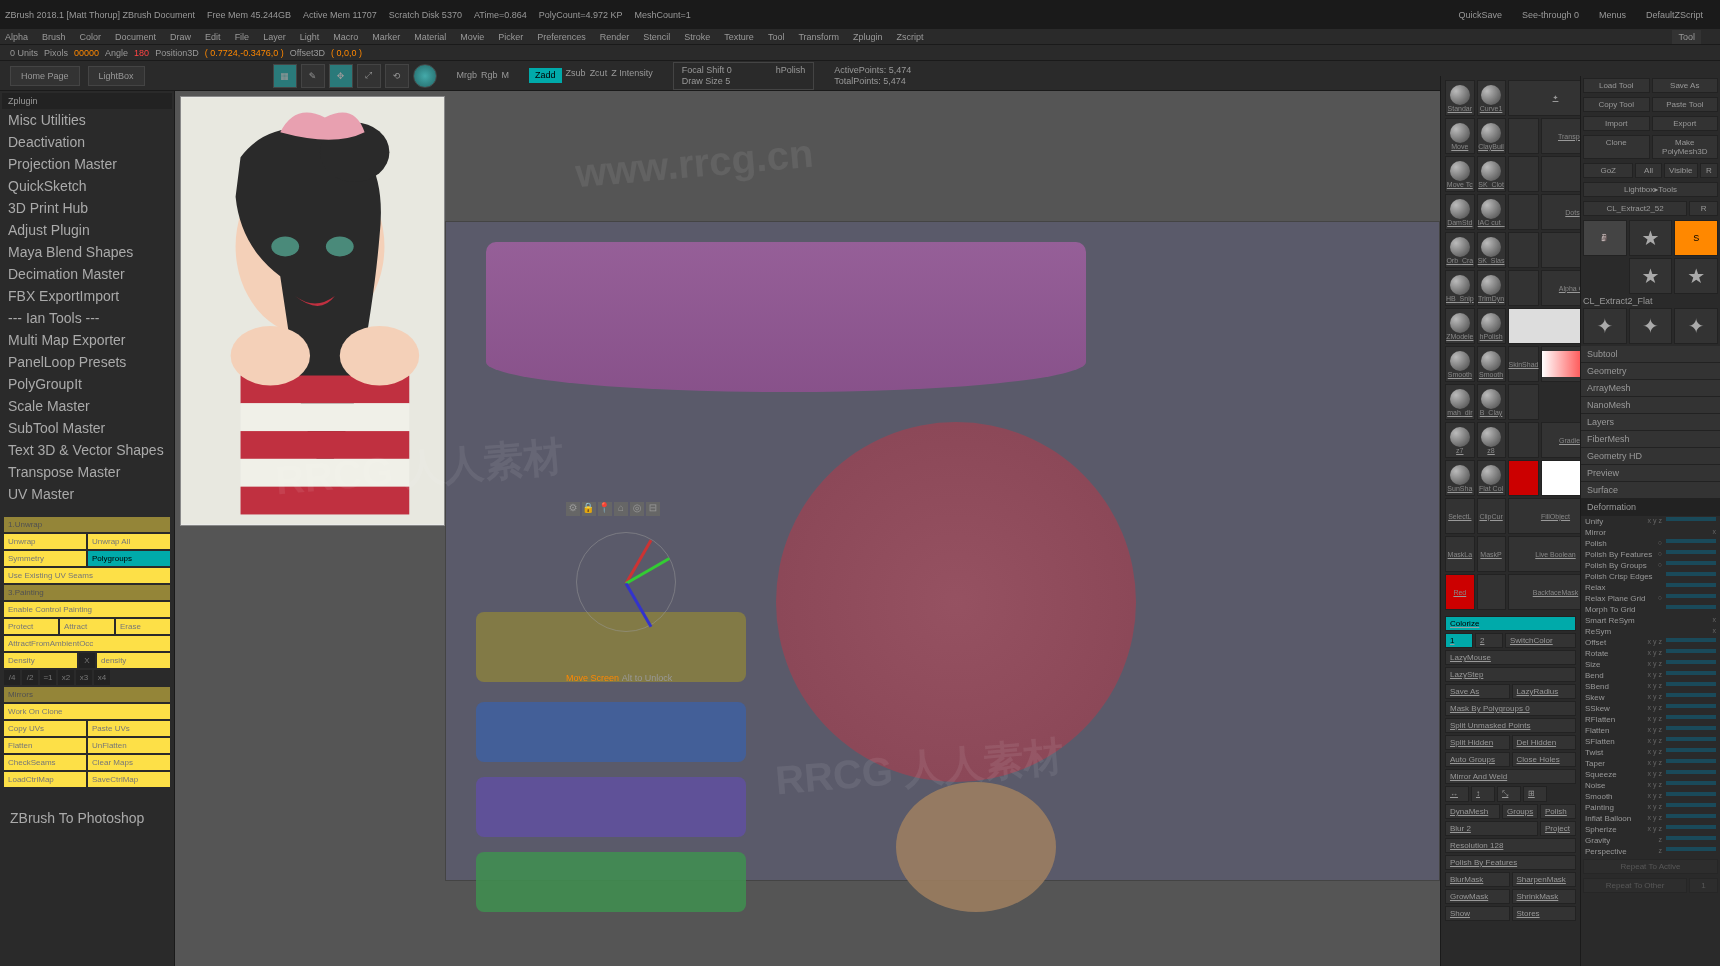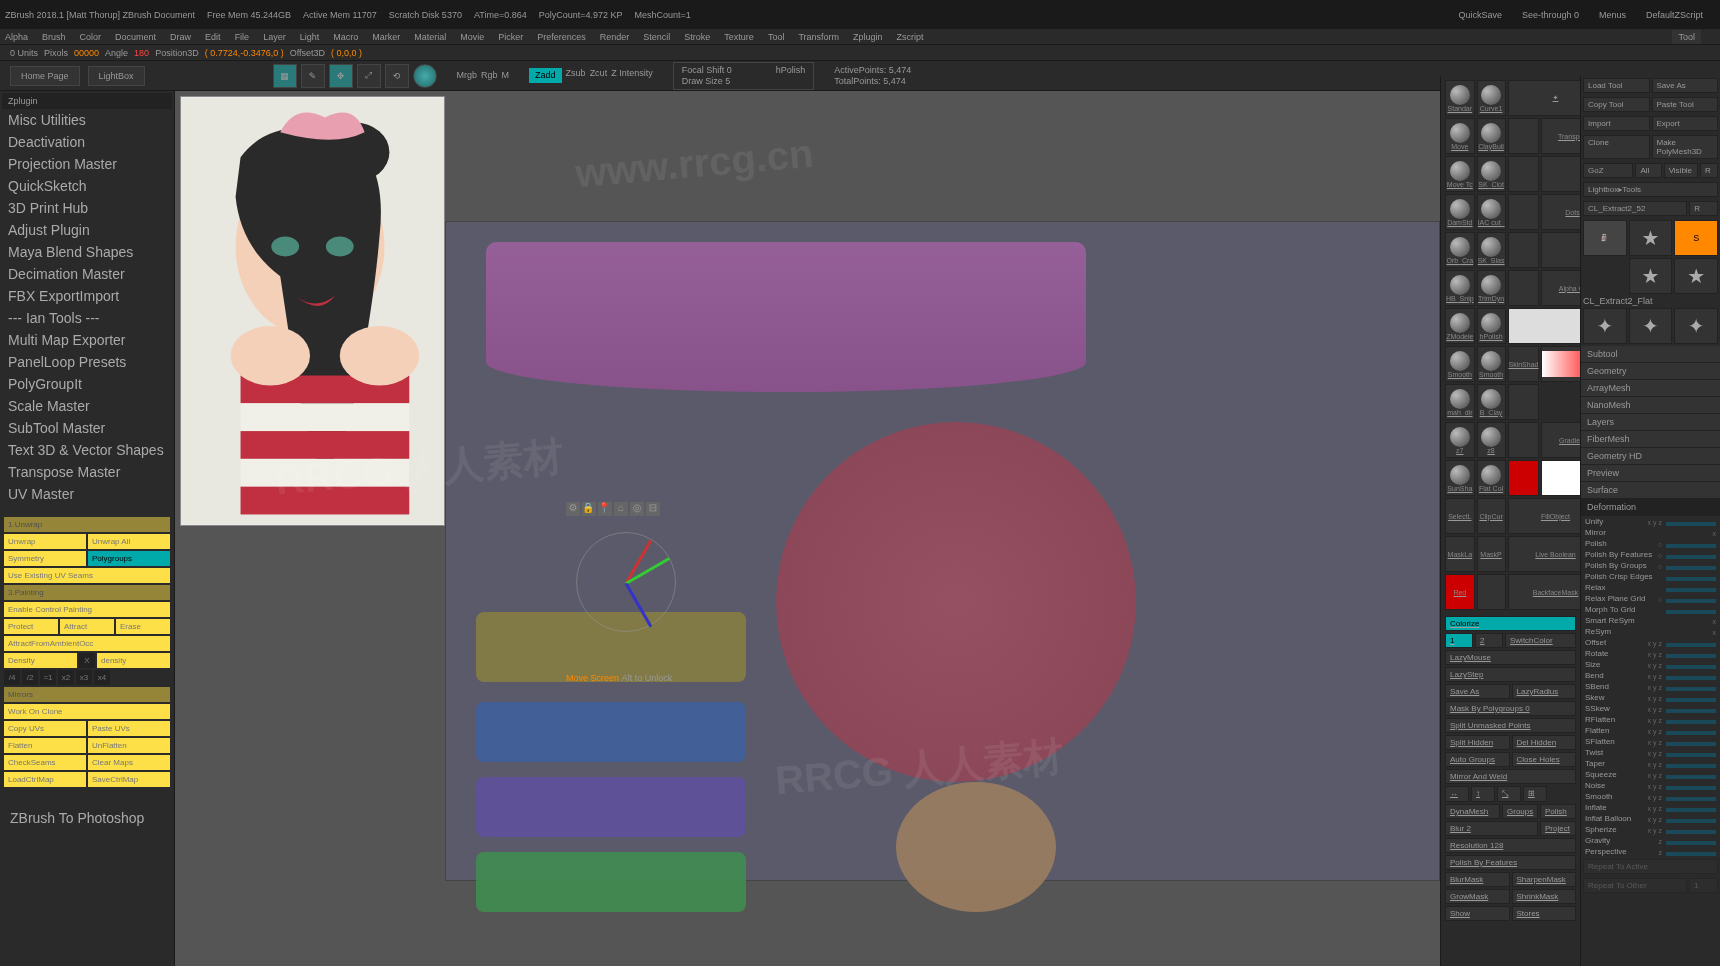--- a/index.html
+++ b/index.html
@@ -56,26 +56,26 @@
 .brush-cell{background:#333;height:36px;display:flex;flex-direction:column;align-items:center;justify-content:center;font-size:7px;border:1px solid #222;position:relative;}
 .brush-cell .sphere{width:20px;height:20px;background:radial-gradient(circle at 30% 30%,#bbb,#444);border-radius:50%;}
 .brush-label{font-size:7px;color:#888;text-align:center;}
 .color-picker{width:60px;height:60px;background:linear-gradient(to right,#fff,#f00),linear-gradient(to bottom,transparent,#000);margin:4px 0;}
 .mini-row{display:flex;gap:2px;margin:2px 0;}
 .mini-cell{flex:1;padding:2px 4px;background:#333;font-size:8px;border:1px solid #222;cursor:pointer;}
 .mini-cell.teal{background:#0aa;color:#000;}
 .tool-panel{position:absolute;right:0;top:76px;width:140px;height:calc(100% - 76px);background:#2a2a2a;border-left:1px solid #1a1a1a;overflow-y:auto;}
 .tool-panel .hdr2{padding:3px 6px;background:#333;font-size:9px;border-bottom:1px solid #222;cursor:pointer;}
 .tool-panel .row2{display:flex;gap:2px;padding:2px;}
-.tool-panel .btn3{flex:1;padding:2px 4px;background:#333;font-size:8px;border:1px solid #222;cursor:pointer;}
+.tool-panel .btn3{flex:1;padding:2px 4px;background:#333;font-size:8px;text-align:center;border:1px solid #222;cursor:pointer;}
 .tool-grid{display:grid;grid-template-columns:repeat(3,1fr);gap:2px;padding:2px;}
 .tool-cell{background:#333;height:36px;border:1px solid #222;display:flex;align-items:center;justify-content:center;font-size:7px;}
 .tool-cell .star{color:#aaa;font-size:20px;}
 .tool-cell.orange-bg{background:#ff8800;}
-.slider-row{display:flex;align-items:flex-end;padding:1px 4px;gap:4px;}
+.slider-row{display:flex;align-items:flex-start;padding:1px 4px;gap:4px;}
 .slider-row .lbl{flex:1;font-size:8px;}
 .slider-row .track{width:50px;height:4px;background:#1a4a5a;position:relative;}
 .slider-row .xy{font-size:7px;color:#666;}
 .watermark{position:absolute;font-size:40px;color:rgba(255,255,255,0.08);font-weight:bold;pointer-events:none;transform:rotate(-5deg);}
 </style>
 </head>
 <body>
 
 <div class="titlebar">
   <span>ZBrush 2018.1 [Matt Thorup]  ZBrush Document</span>
@@ -718,21 +718,21 @@
       <span class="lbl">Noise</span>
       <span class="xy">x y z</span>
       <div class="track"></div>
     </div>
   <div class="slider-row">
       <span class="lbl">Smooth</span>
       <span class="xy">x y z</span>
       <div class="track"></div>
     </div>
   <div class="slider-row">
-      <span class="lbl">Inflate</span>
+      <span class="lbl">Painting</span>
       <span class="xy">x y z</span>
       <div class="track"></div>
     </div>
   <div class="slider-row">
       <span class="lbl">Inflat Balloon</span>
       <span class="xy">x y z</span>
       <div class="track"></div>
     </div>
   <div class="slider-row">
       <span class="lbl">Spherize</span>

